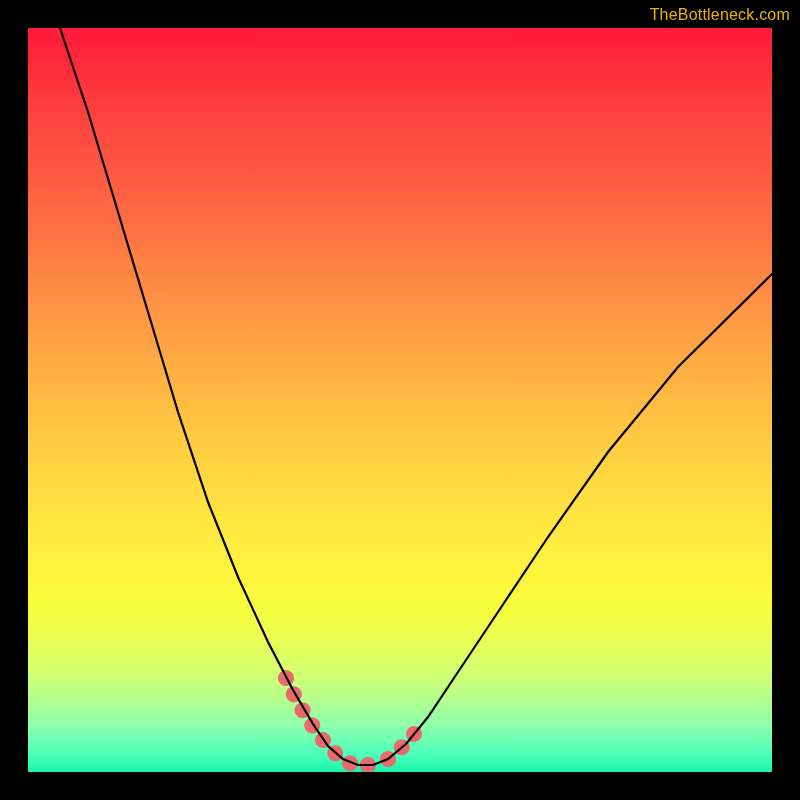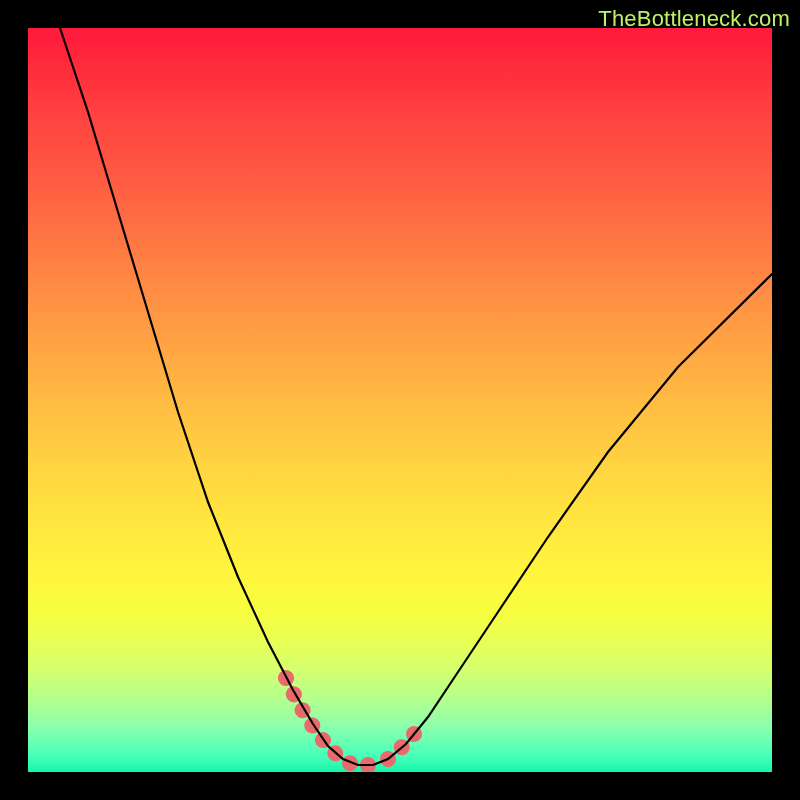--- a/index.html
+++ b/index.html
@@ -51,22 +51,22 @@
     );
   }
   .curve-svg {
     position: absolute;
     inset: 0;
   }
   .watermark {
     position: absolute;
     top: 6px;
     right: 10px;
-    color: #bef264;
-    font-size: 22px;
+    color: #eab308;
+    font-size: 16px;
     font-weight: 500;
     letter-spacing: 0.2px;
     user-select: none;
   }
 </style>
 </head>
 <body>
 
 <div class="stage">
 

